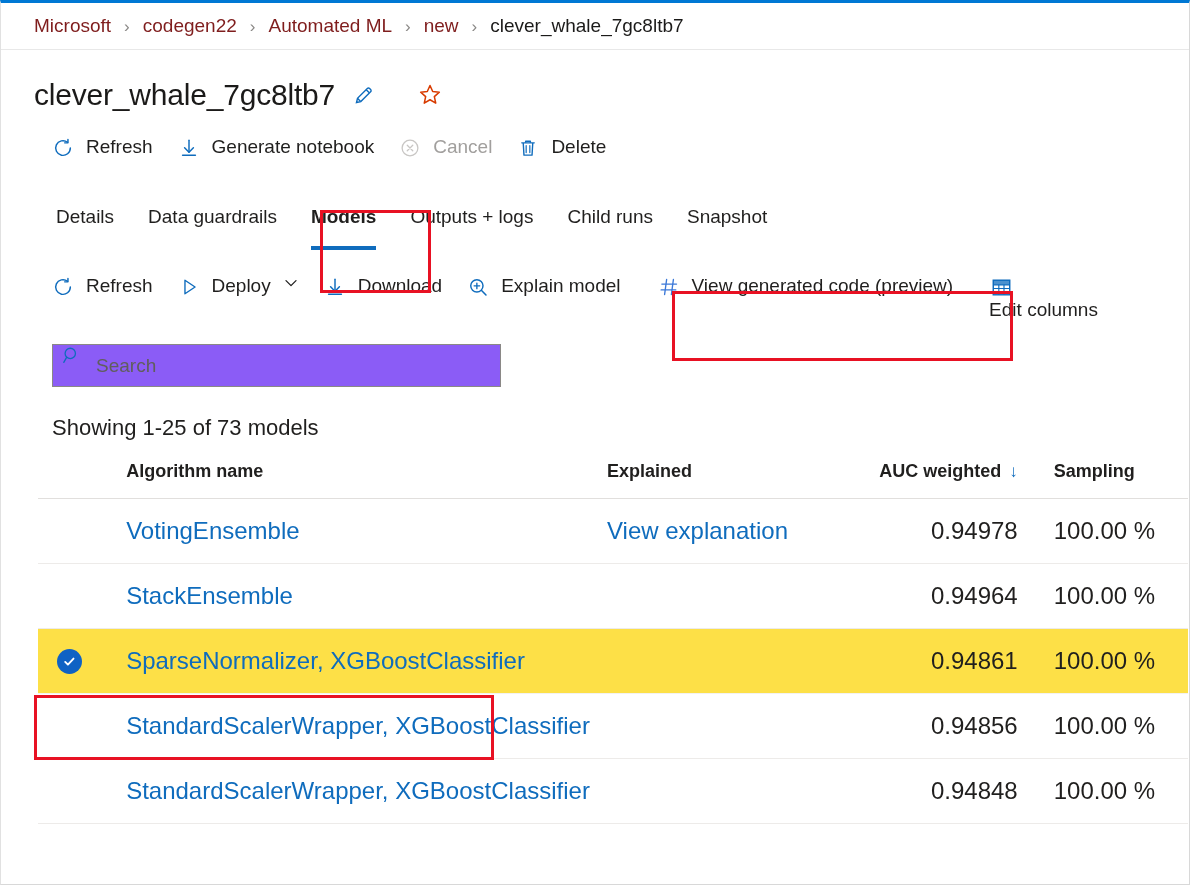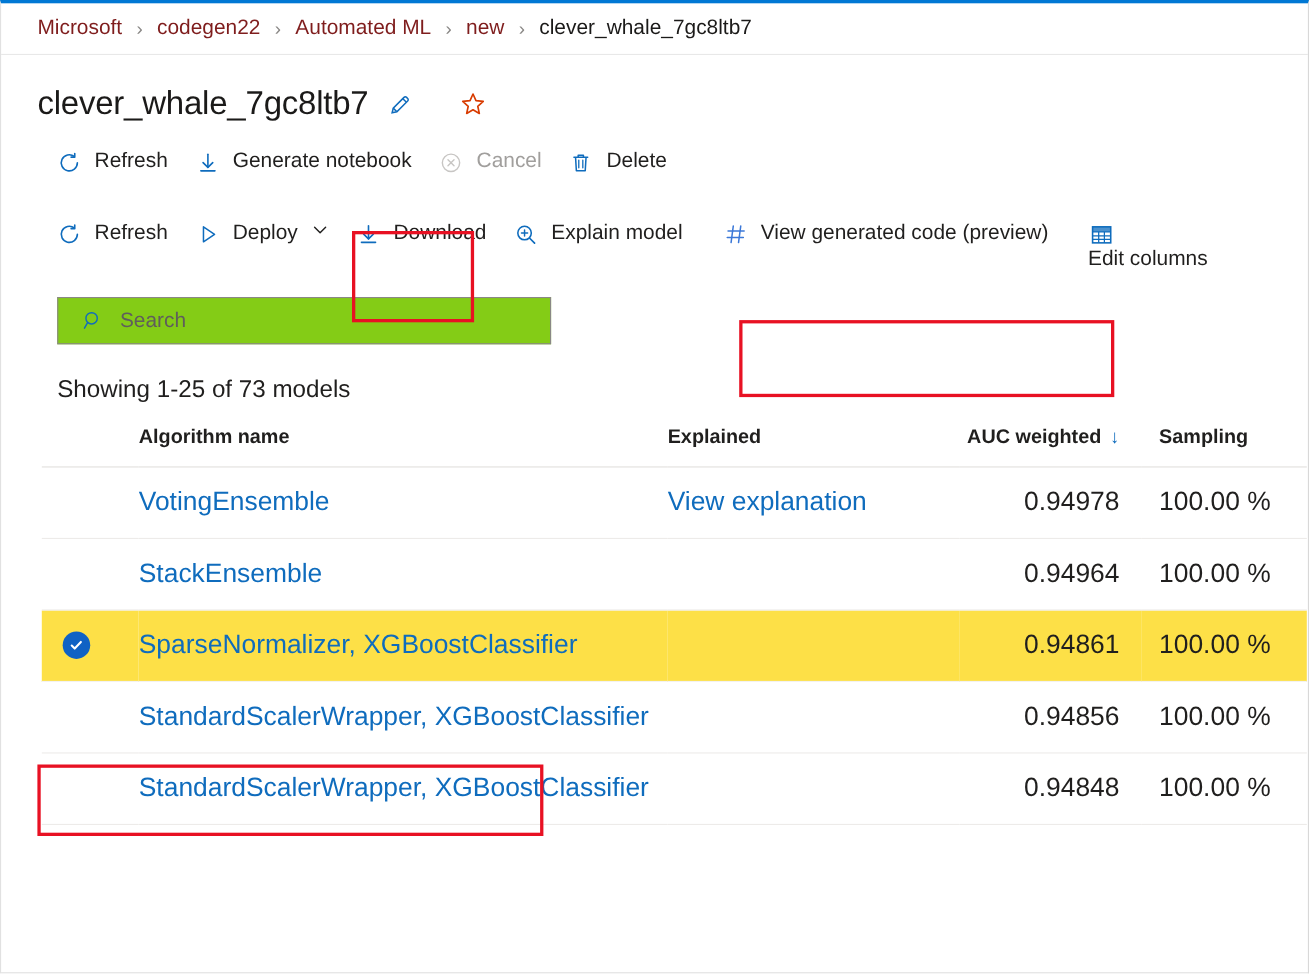--- a/index.html
+++ b/index.html
@@ -146,23 +146,22 @@
     margin-top: 14px;
   }
 
   
   .search-wrap {
     margin: 22px 0 0 51px;
     width: 449px;
     height: 43px;
     border: 1px solid #8a8886;
     display: flex;
-    align-items: center;
-    padding: 0 10px 0 21px;
-    background: #84cc16;
+    padding: 0 10px 0 8px;
+    background: #8b5cf6;
   }
   .search-wrap .ico { margin-right: 14px; display:inline-flex; }
   .search-input {
     border: 0;
     outline: 0;
     font-size: 19px;
     font-family: "Liberation Sans", sans-serif;
     color: #201f1e;
     width: 100%;
     background: transparent;
@@ -319,20 +318,28 @@
           <path d="M5.2 6.4h13.6" stroke="#0f6cbd" stroke-width="1.5" stroke-linecap="round"></path>
           <path d="M9.4 6.2V4.6h5.2v1.6" stroke="#0f6cbd" stroke-width="1.5" fill="none" stroke-linejoin="round"></path>
           <path d="M6.8 6.6l.8 13.2h8.8l.8-13.2" stroke="#0f6cbd" stroke-width="1.5" fill="none" stroke-linejoin="round"></path>
           <path d="M10 9.4v7.6M14 9.4v7.6" stroke="#0f6cbd" stroke-width="1.3" stroke-linecap="round"></path>
         </svg>
       </span>
       <span>Delete</span>
     </div>
   </div>
 
+  <div class="pivot">
+    <div class="tab">Details</div>
+    <div class="tab">Data guardrails</div>
+    <div class="tab active">Models</div>
+    <div class="tab">Outputs + logs</div>
+    <div class="tab">Child runs</div>
+    <div class="tab">Snapshot</div>
+  </div>
 
   <div class="gridbar">
 
     <div class="cmd">
       <span class="ico">
         <svg width="22" height="22" viewBox="0 0 24 24" fill="none">
           <path d="M20 12a8 8 0 1 1-3.1-6.3" stroke="#0f6cbd" stroke-width="1.6" fill="none" stroke-linecap="round"></path>
           <path d="M17.4 2.8v3.6h-3.6" stroke="#0f6cbd" stroke-width="1.6" fill="none" stroke-linecap="round" stroke-linejoin="round"></path>
         </svg>
       </span>

